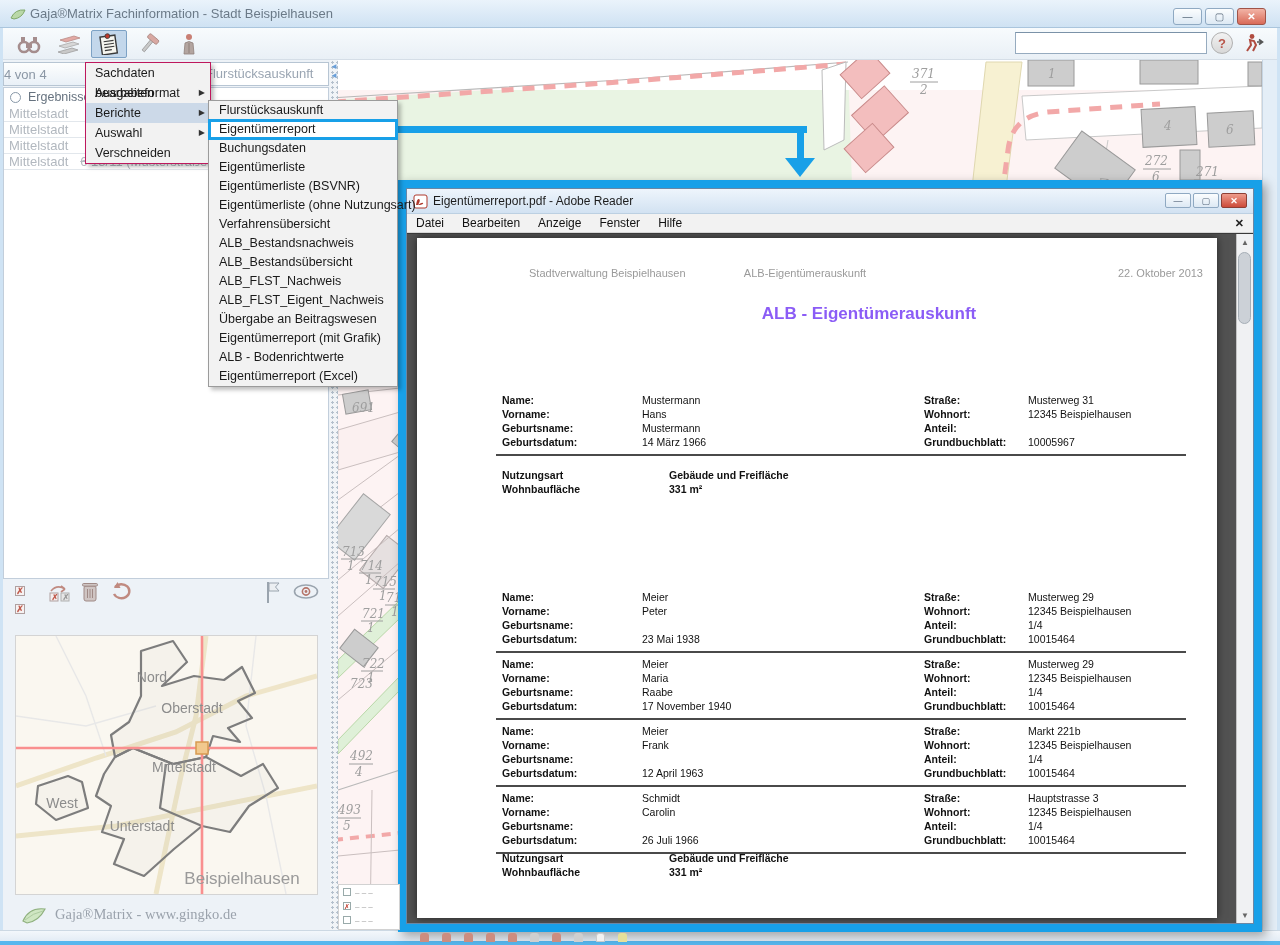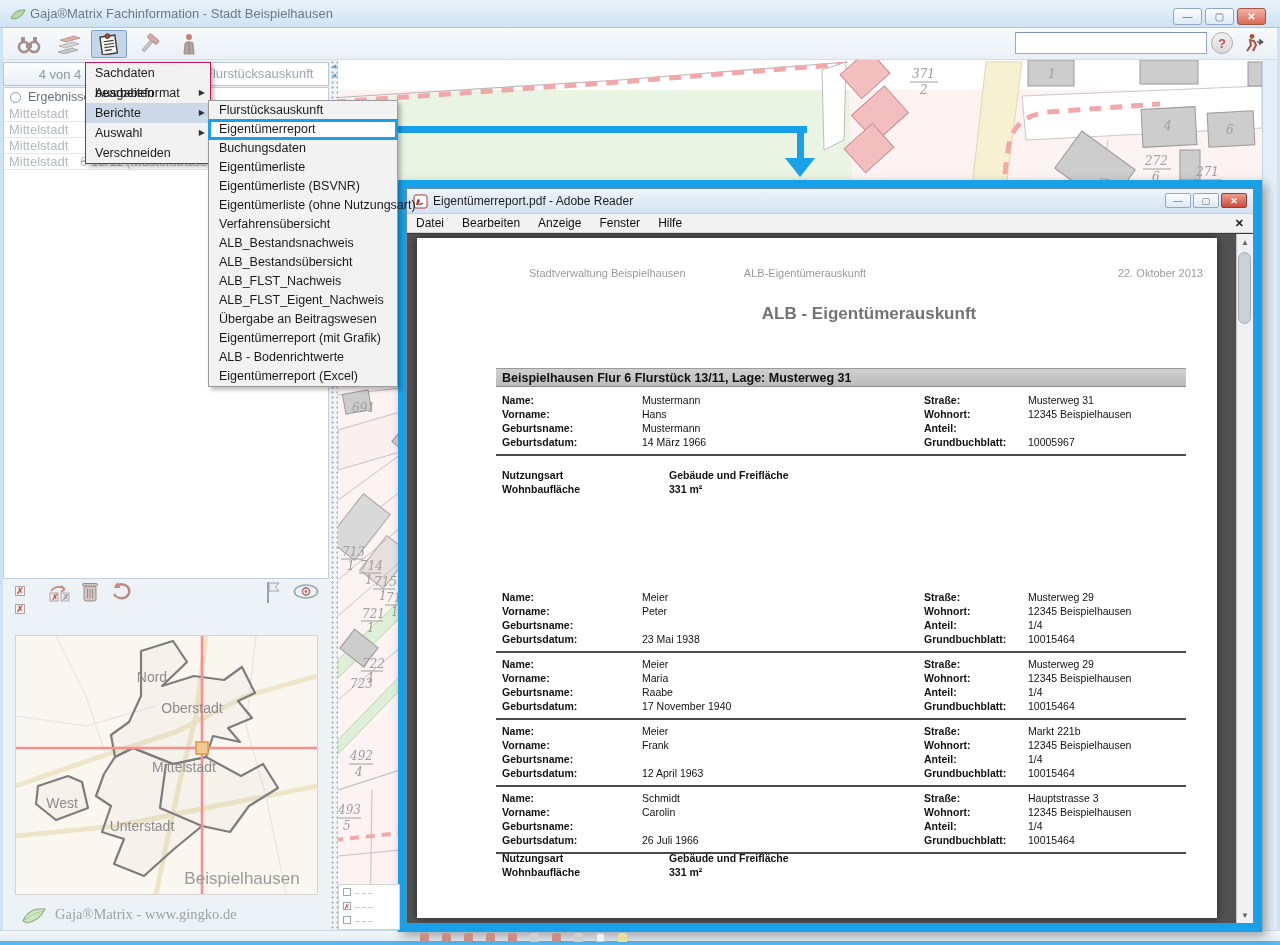--- a/index.html
+++ b/index.html
@@ -42,21 +42,21 @@
   
   .map-bg { position:absolute; left:330px; top:60px; width:932px; height:870px; }
   .gutter { position:absolute; left:330px; top:60px; width:8px; height:870px; background:#f1f4f7;
     background-image:radial-gradient(#b4c0cc 1px, transparent 1.2px); background-size:5px 5px; }
   .splitter-arrows { position:absolute; left:330px; top:62px; font-size:8px; color:#6a9fd8; line-height:9px; width:8px; text-align:center; }
   .cadlabel { font-family:"DejaVu Serif", serif; font-style:italic; fill:#9e9e9e; font-size:12px; }
   .frac-line { stroke:#9e9e9e; stroke-width:1; }
 
   
   .left-panel { position:absolute; left:3px; top:60px; width:327px; height:870px; background:#edf2f7; }
-  .count-btn { position:absolute; left:0; top:2px; width:114px; height:24px; text-align:center; line-height:23px;
+  .count-btn { position:absolute; left:0; top:2px; width:114px; height:24px; line-height:23px;
     background:linear-gradient(#fdfefe,#e9f0f7); border:1px solid #b7c5d3; font-size:13px; color:#8b97a5; }
   .combo { position:absolute; left:115px; top:2px; width:211px; height:24px;
     background:#fff; border:1px solid #b7c5d3; }
   .combo span { position:absolute; left:86px; top:3px; font-size:13px; color:#9aa5b2; }
   .results-box { position:absolute; left:0; top:27px; width:326px; height:492px; background:#fff; border:1px solid #c2cedb; }
   .radio-row { position:absolute; left:0; top:1px; height:17px; width:100%; }
   .radio-circle { position:absolute; left:6px; top:3px; width:11px; height:11px; border:1px solid #8898a8; border-radius:50%; background:#fff; }
   .radio-label { position:absolute; left:24px; top:1px; font-size:12.5px; color:#66727f; }
   .rows { position:absolute; left:0; top:18px; width:100%; }
   .lrow { height:16px; line-height:15px; border-bottom:1px solid #e2e7ec; font-size:13px; color:#b2b8bf; padding-left:5px; white-space:nowrap; overflow:hidden; }
@@ -107,21 +107,21 @@
   .pdf-menubar { height:19px; background:#f2f2f2; border-bottom:1px solid #d6d6d6; display:flex; align-items:center; font-size:12px; color:#111; }
   .pdf-menubar .mi { padding:0 9px; }
   .pdf-menubar .mclose { margin-left:auto; padding-right:9px; font-weight:bold; font-size:11px; color:#222; }
   .pdf-content { position:relative; height:690px; background:#525252; border-top:1px solid #3a3a3a; overflow:hidden; }
   .pdf-scroll { position:absolute; right:0; top:0; width:17px; height:100%; background:#f0f1f3; border-left:1px solid #c4c4c4; }
   .sbtn { position:absolute; left:0; width:16px; height:16px; font-size:8px; color:#666; display:flex; align-items:center; justify-content:center; }
   .sthumb { position:absolute; left:1px; top:18px; width:13px; height:72px; background:#ccd1d7; border:1px solid #a6aeb6; border-radius:7px; }
 
   .page { position:absolute; left:10px; top:4px; width:800px; height:680px; background:#fff; box-shadow:0 0 8px rgba(0,0,0,.55); }
   .ph { position:absolute; font-size:11px; color:#9a9a9a; top:29px; }
-  .doc-title { position:absolute; left:452px; top:66px; transform:translateX(-50%); font-size:17px; font-weight:bold; color:#737373; white-space:nowrap; }
+  .doc-title { position:absolute; left:452px; top:66px; transform:translateX(-50%); font-size:17px; font-weight:bold; color:#8b5cf6; white-space:nowrap; }
   .secbar { position:absolute; left:79px; width:690px; height:19px; background:linear-gradient(#d0d0d0,#bbbbbb);
     border-top:1px solid #9a9a9a; border-bottom:1px solid #8b8b8b; font-size:12.5px; font-weight:bold; color:#111;
     line-height:18px; padding-left:6px; white-space:nowrap; }
   .ownerwrap { position:absolute; left:79px; width:690px; }
   .owner { padding:4px 0 5px 6px; border-bottom:2px solid #4a4a4a;
     display:grid; grid-template-columns:140px 282px 104px auto; font-size:10.5px; line-height:14px; color:#111; }
   .owner b { font-weight:bold; }
   .nutz { position:absolute; left:85px; font-size:10.5px; line-height:14px; color:#111;
     display:grid; grid-template-columns:167px auto;font-weight:bold; }
 
@@ -437,21 +437,20 @@
         <span class="mi">Hilfe</span>
         <span class="mclose">✕</span>
       </div>
       <div class="pdf-content">
         <div class="page">
           <span class="ph" style="left:112px">Stadtverwaltung Beispielhausen</span>
           <span class="ph" style="left:388px;transform:translateX(-50%)">ALB-Eigentümerauskunft</span>
           <span class="ph" style="right:14px">22. Oktober 2013</span>
           <div class="doc-title">ALB - Eigentümerauskunft</div>
 
-          <div class="secbar" style="top:130px">Beispielhausen Flur 6  Flurstück 13/11,  Lage: Musterweg 31</div>
           <div class="ownerwrap" style="top:151px">
             <div class="owner">
               <b>Name:</b>
                 <span>Mustermann</span>
               <b>Straße:</b>
                 <span>Musterweg 31</span>
               <b>Vorname:</b>
                 <span>Hans</span>
               <b>Wohnort:</b>
                 <span>12345 Beispielhausen</span>

